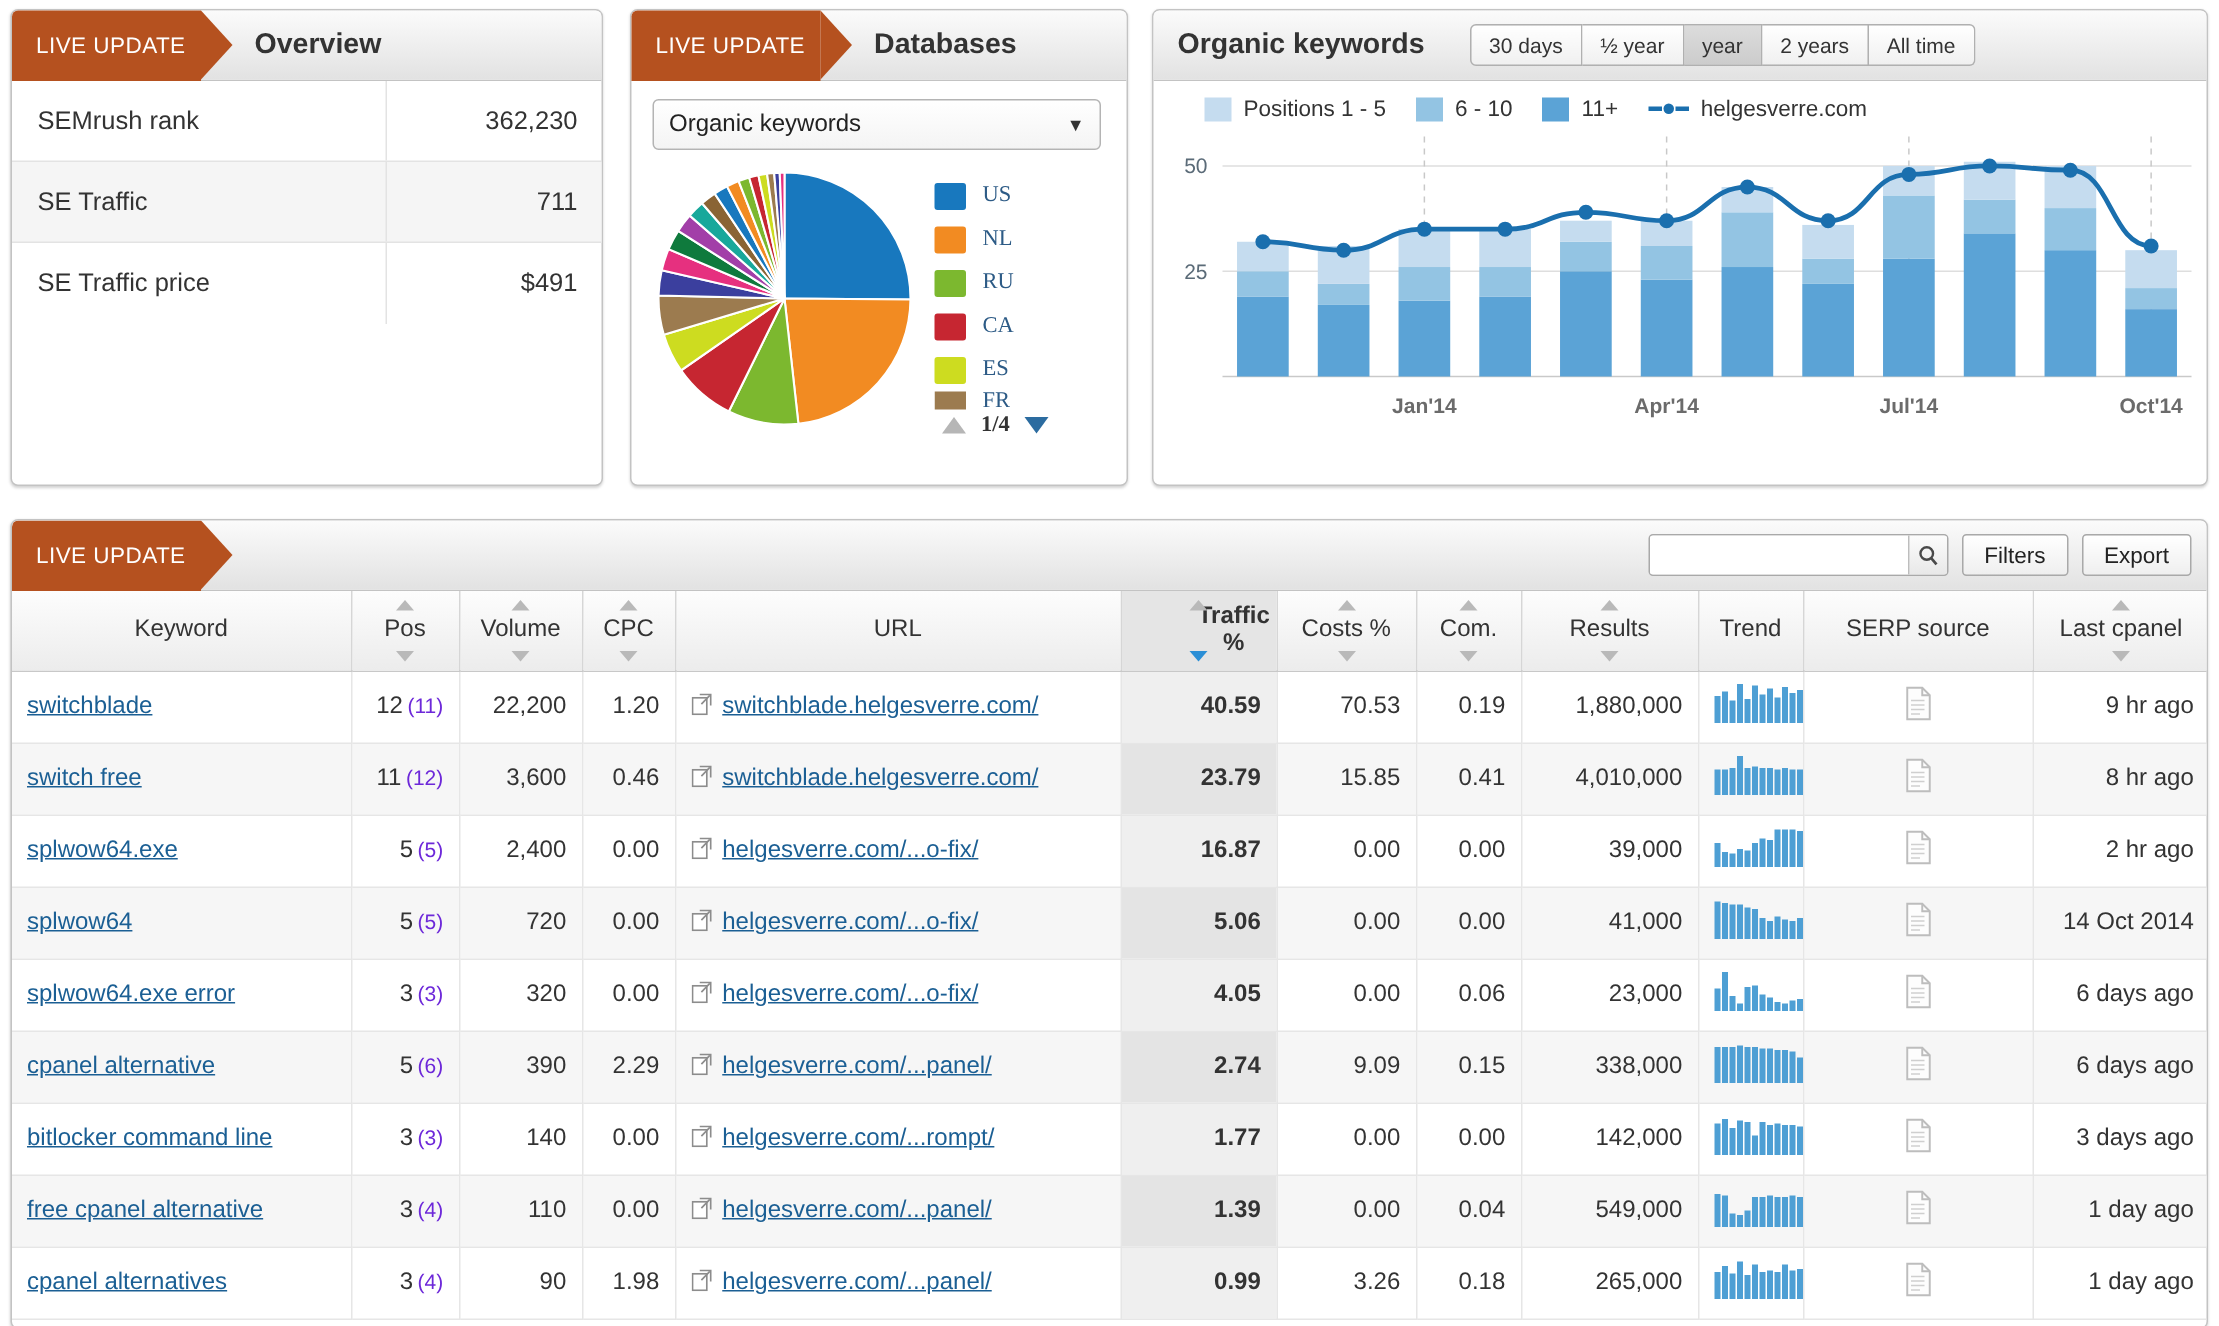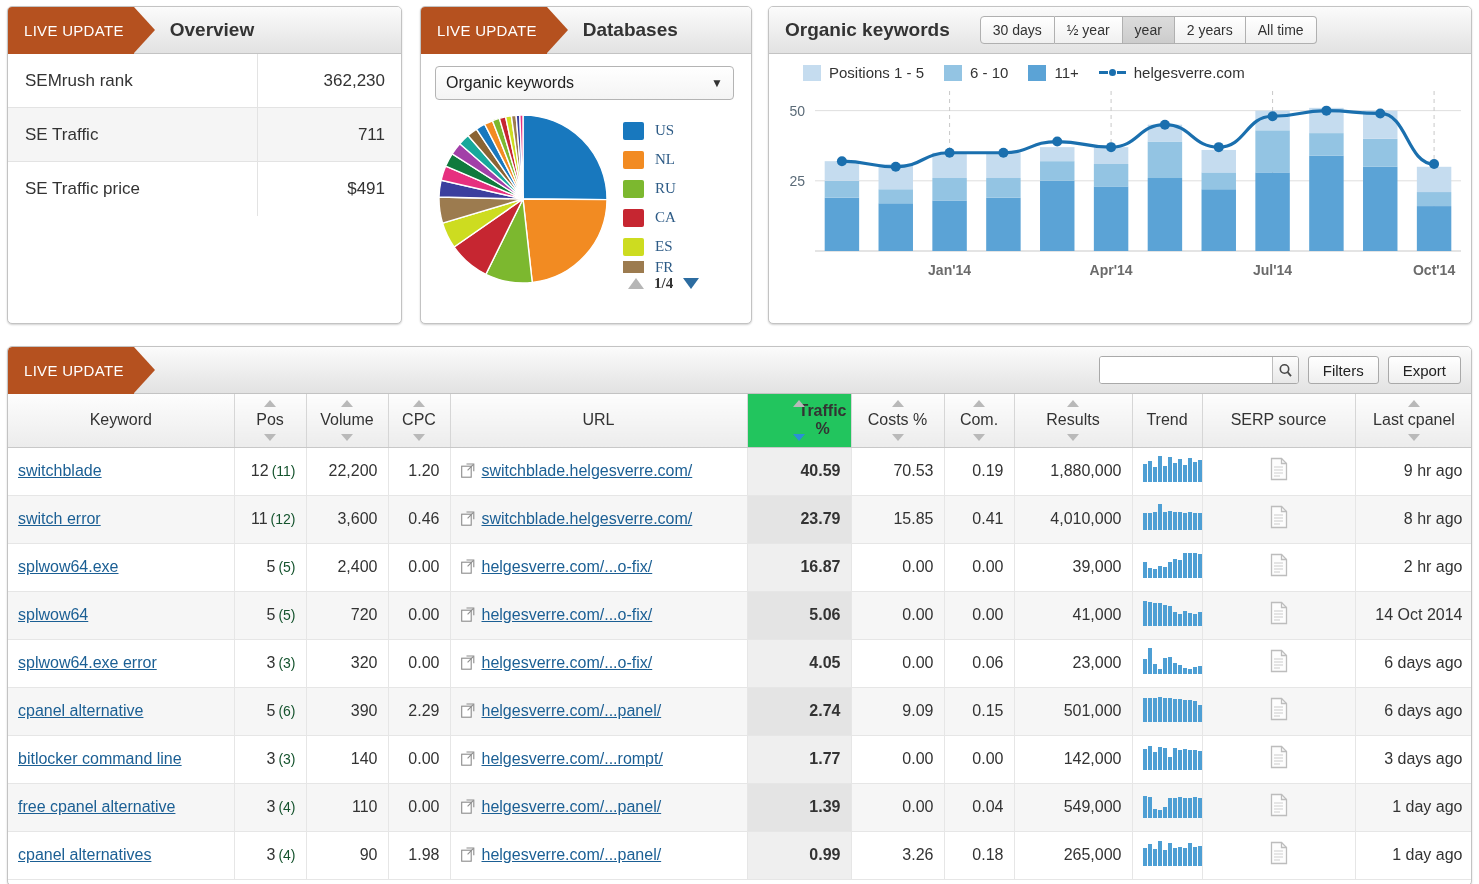--- a/index.html
+++ b/index.html
@@ -177,21 +177,21 @@
     border-right: 1px solid #d6d6d6;
     border-bottom: 1px solid #c8c8c8;
     height: 53px;
     font-size: 16px;
     font-weight: normal;
     color: #333;
     position: relative;
     vertical-align: middle;
   }
   table.kw th.sorted {
-    background: #22c55e;
+    background: #e5e5e5;
     font-weight: bold;
     padding-left: 47px;
   }
   .sort-arrows {
     position: absolute; left: 0; right: 0;
     display: flex; flex-direction: column; align-items: center;
     pointer-events: none;
   }
   .sa-up { top: 6px; }
   .sa-dn { bottom: 6px; }
@@ -209,21 +209,21 @@
     white-space: nowrap;
     overflow: hidden;
   }
   tr.alt td { background: #f6f6f6; }
   td.kw-cell a, td.url-cell a {
     color: #1b5f94; text-decoration: underline; cursor: pointer; font-size: 16px;
   }
   td.kw-cell { padding-left: 18px; }
   td.num { text-align: right; }
   td.pos { text-align: right; }
-  td.pos .prev { color: #14532d; font-size: 14px; margin-left: 3px; }
+  td.pos .prev { color: #6d28d9; font-size: 14px; margin-left: 3px; }
   td.traffic { text-align: right; font-weight: bold; background: #efefef; }
   tr.alt td.traffic { background: #e4e4e4; }
   td.url-cell { padding-left: 14px; }
   .ext-ico { display: inline-block; vertical-align: -2px; margin-right: 7px; }
   td.center { text-align: center; padding: 0; }
   .spark { display: inline-flex; align-items: flex-end; height: 26px; gap: 1px; }
   .spark i { width: 4px; background: #4e9fd4; display: block; }
 </style>
 </head>
 <body>
@@ -582,21 +582,21 @@
       <g stroke="#cfcfcf" stroke-width="1.1">
         <line x1="5" y1="10" x2="14" y2="10"></line>
                 <line x1="5" y1="13" x2="14" y2="13"></line>
         <line x1="5" y1="16" x2="14" y2="16"></line>
                 <line x1="5" y1="19" x2="11" y2="19"></line>
       </g>
             </svg></td>
        <td class="num">9 hr ago</td>
         </tr>
         <tr class="alt">
-          <td class="kw-cell"><a>switch error</a></td>
+          <td class="kw-cell"><a>switch free</a></td>
        <td class="pos">11<span class="prev">(12)</span></td>
        <td class="num">3,600</td>
        <td class="num">0.46</td>
        <td class="url-cell"><svg class="ext-ico" width="14" height="15" viewBox="0 0 14 15">
       <rect x="0.7" y="3.2" width="9.5" height="11" fill="#fff" stroke="#8c8c8c" stroke-width="1.1"></rect>
       <path d="M5.5 1 h7.3 v7.3" fill="none" stroke="#8c8c8c" stroke-width="1.1"></path>
       <line x1="6.6" y1="7.4" x2="12.2" y2="1.6" stroke="#8c8c8c" stroke-width="1.1"></line>
             </svg><a>switchblade.helgesverre.com/</a></td>
        <td class="traffic">23.79</td>
        <td class="num">15.85</td>
@@ -754,21 +754,21 @@
        <td class="num">390</td>
        <td class="num">2.29</td>
        <td class="url-cell"><svg class="ext-ico" width="14" height="15" viewBox="0 0 14 15">
       <rect x="0.7" y="3.2" width="9.5" height="11" fill="#fff" stroke="#8c8c8c" stroke-width="1.1"></rect>
       <path d="M5.5 1 h7.3 v7.3" fill="none" stroke="#8c8c8c" stroke-width="1.1"></path>
       <line x1="6.6" y1="7.4" x2="12.2" y2="1.6" stroke="#8c8c8c" stroke-width="1.1"></line>
             </svg><a>helgesverre.com/...panel/</a></td>
        <td class="traffic">2.74</td>
        <td class="num">9.09</td>
        <td class="num">0.15</td>
-       <td class="num">501,000</td>
+       <td class="num">338,000</td>
        <td class="center"><span class="spark">
               <i style="height:24px"></i>
               <i style="height:24px"></i>
               <i style="height:24px"></i>
               <i style="height:25px"></i>
               <i style="height:24px"></i>
               <i style="height:24px"></i>
               <i style="height:23px"></i>
               <i style="height:23px"></i>
               <i style="height:22px"></i>

